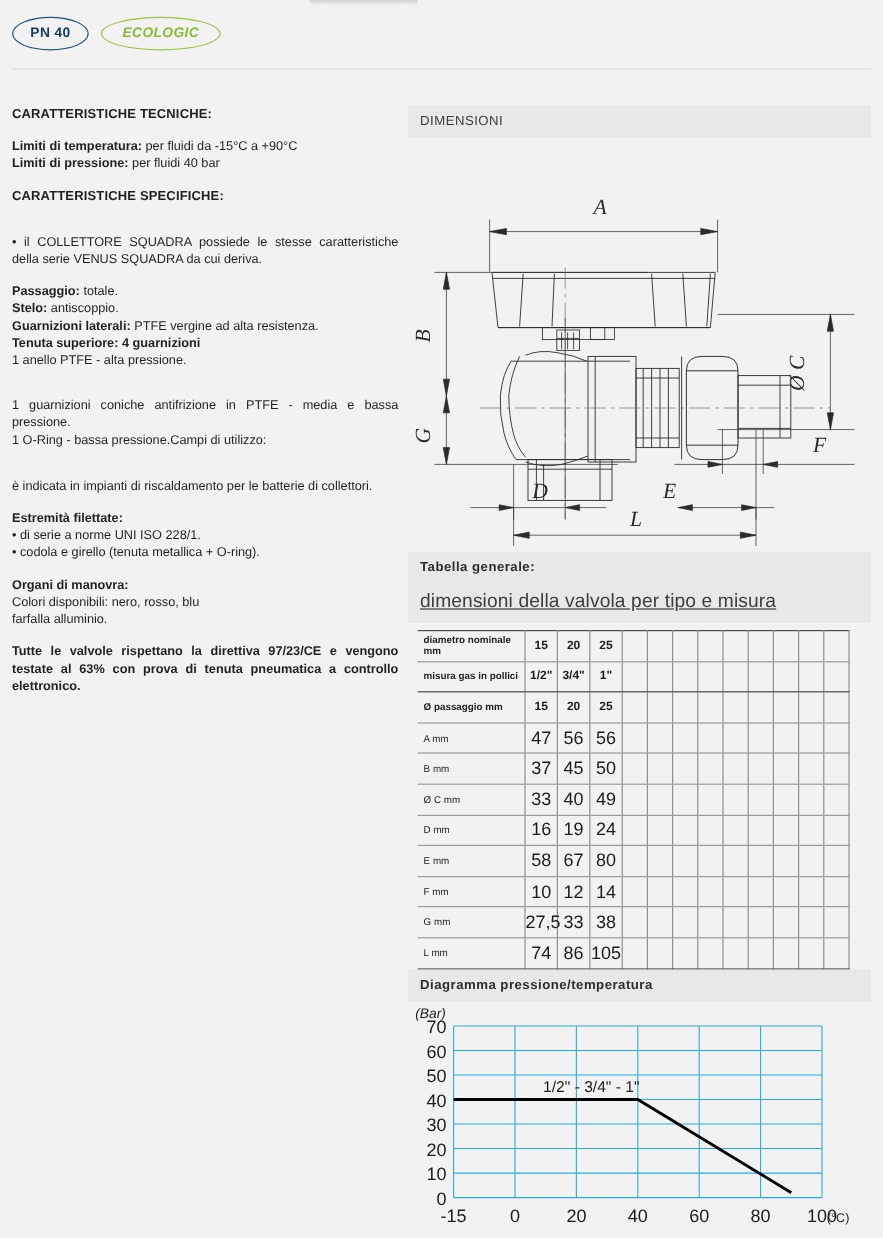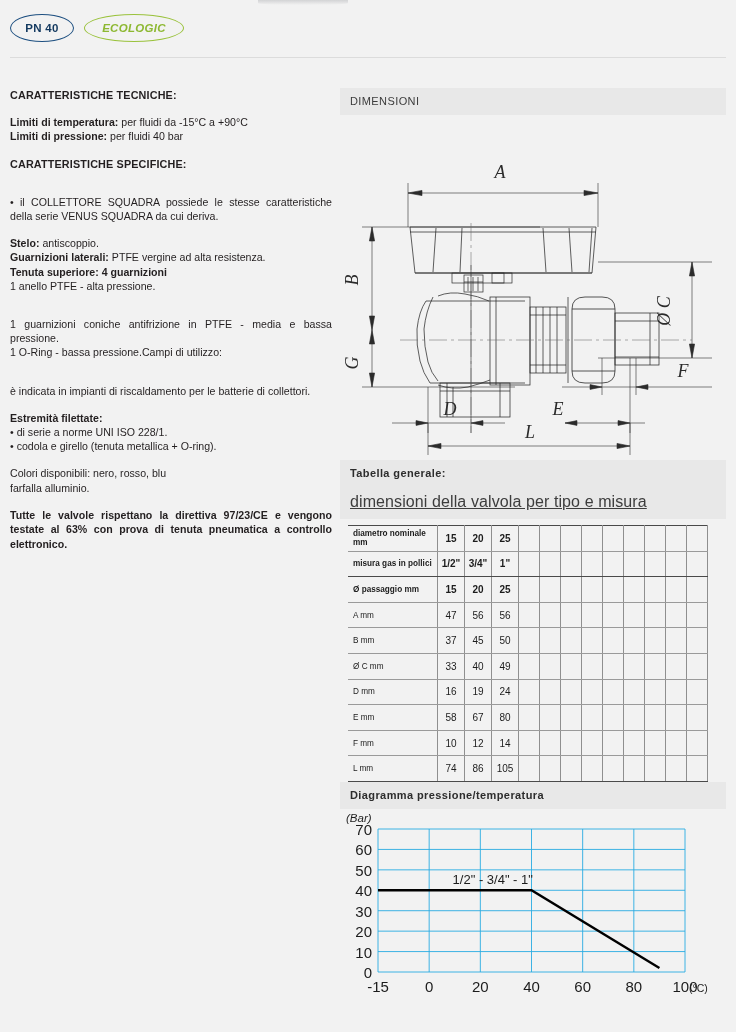--- a/index.html
+++ b/index.html
@@ -138,21 +138,21 @@
   #dim-table td.lbl {
     text-align: left;
     padding-left: 5px;
     width: 84px;
     border-right: 1px solid #8f8f8f;
     font-size: 8.2px;
   }
   #dim-table td.val {
     width: 26px;
     border-right: 1px solid #8f8f8f;
-    font-size: 10px;
+    font-size: 15px;
   }
   #dim-table td.emp {
     border-right: 1px solid #8f8f8f;
   }
   #dim-table td.last { border-right: 1px solid #8f8f8f; }
   #dim-table tr.hdr td { font-weight: bold; }
   #dim-table tr.hdr td.val { font-size: 10px; }
   #dim-table tr.thick td { border-bottom: 1.6px solid #4a4a4a; }
   #dim-table tr:last-child td { border-bottom: 1.6px solid #4a4a4a; }
 
@@ -192,20 +192,24 @@
     </div>
   </div>
 
   <div class="blk">
     <div class="sec-head">CARATTERISTICHE SPECIFICHE:</div>
   </div>
 
   <div class="blk just">• il COLLETTORE SQUADRA possiede le stesse caratteristiche della serie VENUS SQUADRA da cui deriva.</div>
 
   <div class="blk tight">
+    <div>
+      <span class="b">Passaggio:</span>
+      <span>totale.</span>
+    </div>
     <div>
       <span class="b">Stelo:</span>
       <span>antiscoppio.</span>
     </div>
     <div>
       <span class="b">Guarnizioni laterali:</span>
       <span>PTFE vergine ad alta resistenza.</span>
     </div>
     <div class="b">Tenuta superiore: 4 guarnizioni</div>
     <div>1 anello PTFE - alta pressione.</div>
@@ -214,20 +218,21 @@
     <div class="just">è indicata in impianti di riscaldamento per le batterie di collettori.</div>
   </div>
 
   <div class="blk tight">
     <div class="b">Estremità filettate:</div>
     <div>• di serie a norme UNI ISO 228/1.</div>
     <div>• codola e girello (tenuta metallica + O-ring).</div>
   </div>
 
   <div class="blk tight">
+    <div class="b">Organi di manovra:</div>
     <div>Colori disponibili: nero, rosso, blu</div>
     <div>farfalla alluminio.</div>
   </div>
 
   <div class="blk bold-para">Tutte le valvole rispettano la direttiva 97/23/CE e vengono testate al 63% con prova di tenuta pneumatica a controllo elettronico.</div>
 </div>
 
 <div id="right-col">
 
   <div class="panel-head">DIMENSIONI</div>
@@ -503,20 +508,35 @@
           <td class="emp">&nbsp;</td>
           <td class="emp">&nbsp;</td>
           <td class="emp">&nbsp;</td>
           <td class="emp last">&nbsp;</td>
         </tr>
         <tr>
           <td class="lbl">F mm</td>
           <td class="val">10</td>
           <td class="val">12</td>
           <td class="val">14</td>
+          <td class="emp">&nbsp;</td>
+          <td class="emp">&nbsp;</td>
+          <td class="emp">&nbsp;</td>
+          <td class="emp">&nbsp;</td>
+          <td class="emp">&nbsp;</td>
+          <td class="emp">&nbsp;</td>
+          <td class="emp">&nbsp;</td>
+          <td class="emp">&nbsp;</td>
+          <td class="emp last">&nbsp;</td>
+        </tr>
+        <tr>
+          <td class="lbl">G mm</td>
+          <td class="val">27,5</td>
+          <td class="val">33</td>
+          <td class="val">38</td>
           <td class="emp">&nbsp;</td>
           <td class="emp">&nbsp;</td>
           <td class="emp">&nbsp;</td>
           <td class="emp">&nbsp;</td>
           <td class="emp">&nbsp;</td>
           <td class="emp">&nbsp;</td>
           <td class="emp">&nbsp;</td>
           <td class="emp">&nbsp;</td>
           <td class="emp last">&nbsp;</td>
         </tr>

